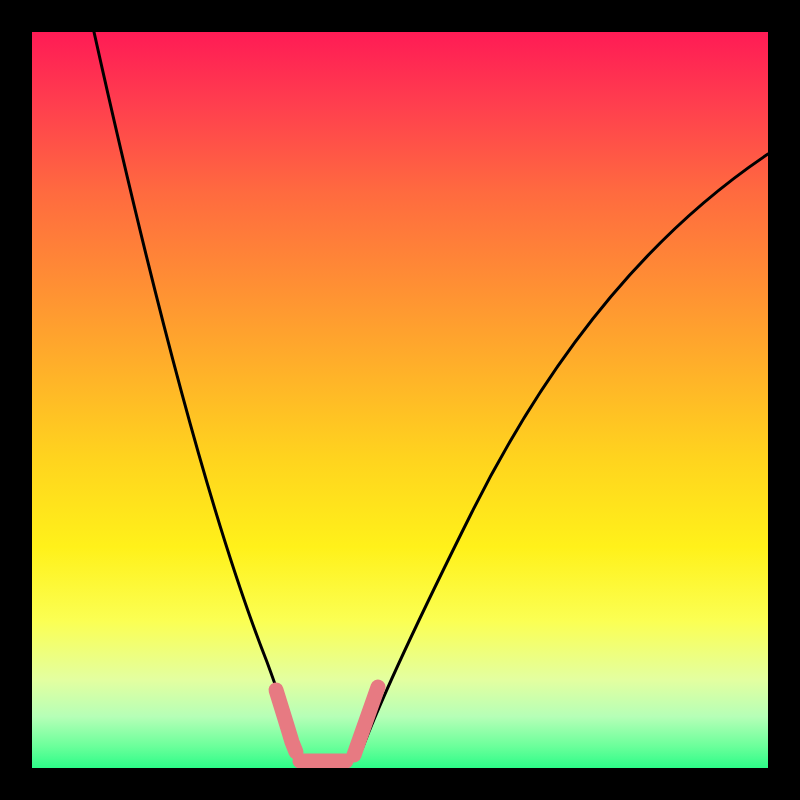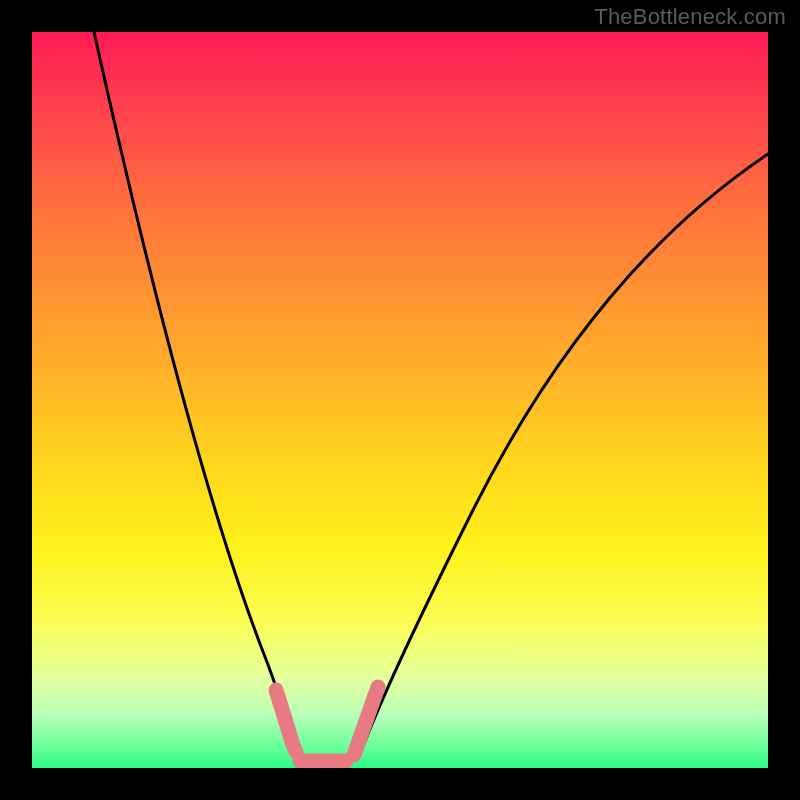--- a/index.html
+++ b/index.html
@@ -51,21 +51,20 @@
     position: absolute;
     inset: 0;
     width: 100%;
     height: 100%;
   }
 </style>
 </head>
 <body>
 <div class="frame">
 
-  <div class="watermark">TheBottleneck.com</div>
 
   <div class="plot">
     <div class="gradient"></div>
     <svg class="curve" viewBox="0 0 736 736" preserveAspectRatio="none">
 
       <path d="M 62 0
                Q 160 440 235 630
                Q 252 676 258 700
                L 263 716
                Q 269 730 280 731

